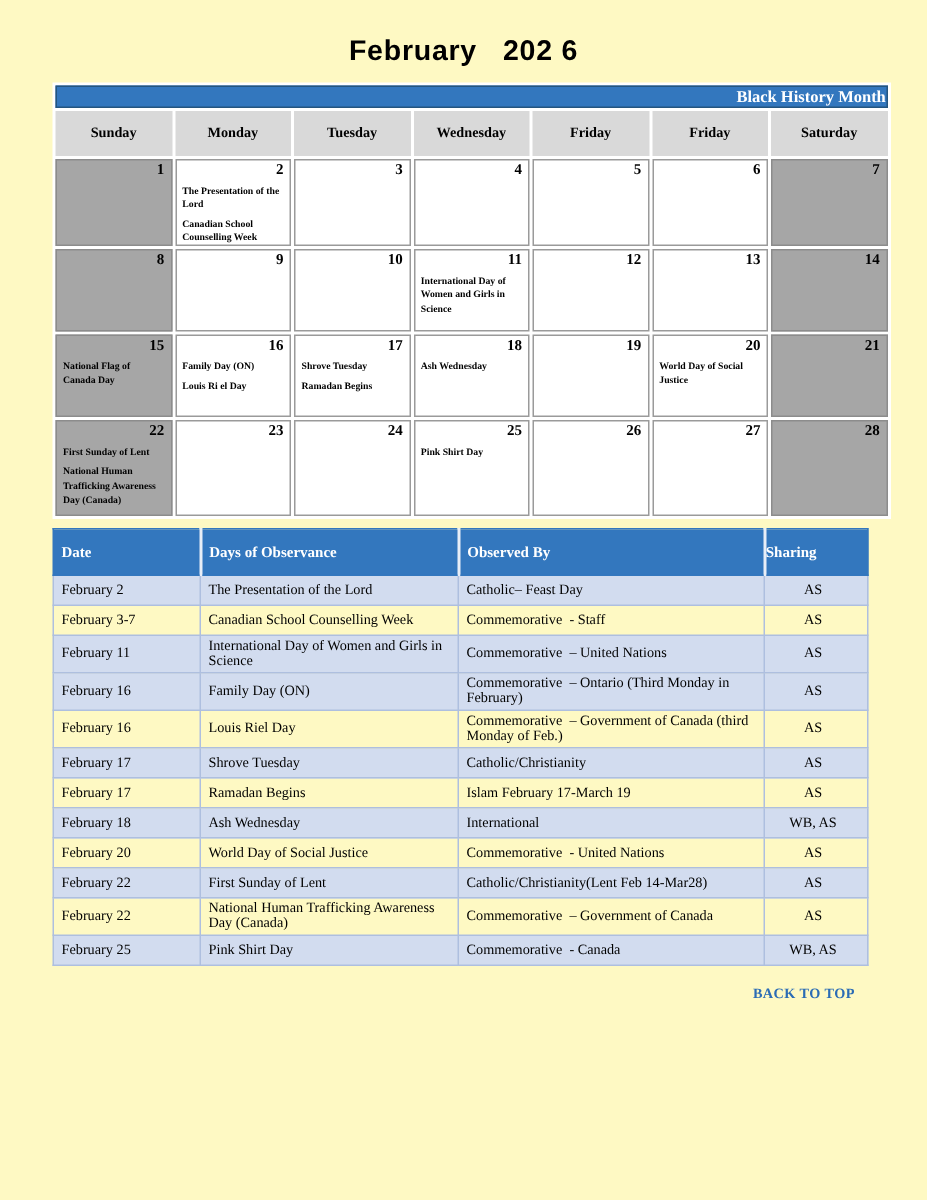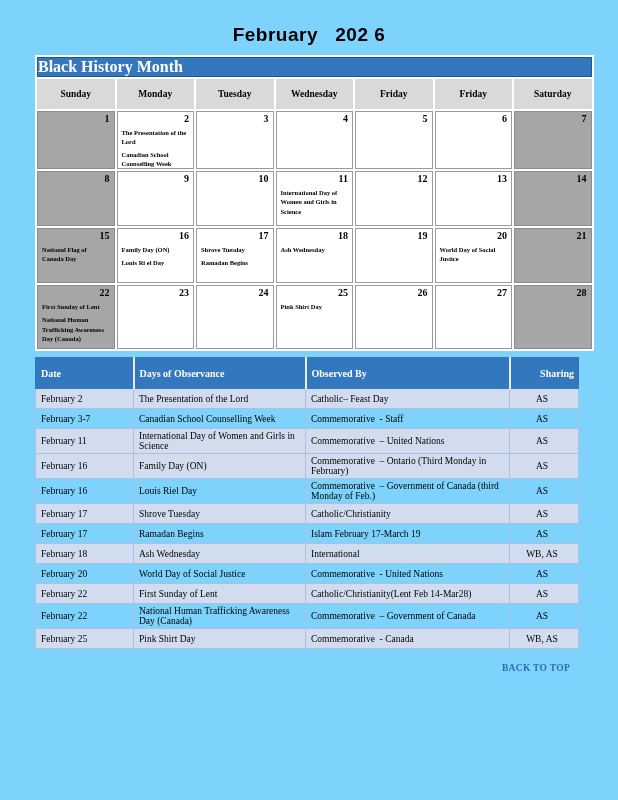--- a/index.html
+++ b/index.html
@@ -1,38 +1,38 @@
 <!DOCTYPE html>
 <html><head>
 <meta charset="utf-8">
 <style>
   * { margin:0; padding:0; box-sizing:border-box; }
   body { background:#ffffff; }
   .page {
-    position:relative; width:618px; height:800px; background:#7dd3fc;
+    position:relative; width:618px; height:800px; background:#fef9c3;
     font-family:"Liberation Serif", serif; overflow:hidden;
   }
   .page-title {
     margin-top:24px; text-align:center;
     font-family:"Liberation Sans", sans-serif;
     font-weight:bold; font-size:19px; color:#000;
     white-space:pre; letter-spacing:0.5px;
   }
 
   
   table.calendar {
     margin:9px 0 0 35px; width:543px;
     border-collapse:separate; border-spacing:2px;
     table-layout:fixed; background:#fff;
   }
   table.calendar col { width:77.5px; }
   td.banner-cell {
     background:#3377be; border:1px solid #24557f;
-    color:#ffffff; font-weight:bold; font-size:16px;
-    text-align:left; height:15px; padding:0;
+    color:#ffffff; font-weight:bold; font-size:11px;
+    text-align:right; height:15px; padding:0;
   }
   td.dayname-cell {
     background:#d9d9d9; color:#000; font-weight:bold; font-size:9.5px;
     text-align:center; height:30px; padding:1px 0;
   }
   td.day-cell {
     background:#ffffff; border:1px solid #9a9a9a;
     vertical-align:top; padding:0;
   }
   td.day-cell.weekend { background:#a6a6a6; border:1px solid #8c8c8c; }
@@ -55,21 +55,21 @@
   table.obs col.c-date { width:98px; }
   table.obs col.c-obs  { width:172px; }
   table.obs col.c-by   { width:204px; }
   table.obs col.c-sh   { width:69px; }
   table.obs th {
     background:#3377be; color:#ffffff; font-weight:bold; font-size:10px;
     text-align:left; height:31px; padding:2px 4px 2px 5px;
     border:1px solid #3377be;
   }
   table.obs th + th { border-left:2px solid #e8eef7; }
-  table.obs th.center { text-align:right; padding-left:0; }
+  table.obs th.center { text-align:left; padding-left:0; }
   table.obs td {
     border:1px solid #aebfdf; font-size:9.5px; color:#000;
     padding:2px 4px 2px 5px; height:20px; vertical-align:middle;
     white-space:pre-wrap;
   }
   table.obs tr.alt td { background:#d2dcef; }
   table.obs td.center { text-align:center; padding-left:0; }
 
   .back-top-wrap { width:578px; text-align:right; margin-top:8px; }
   .back-top {

